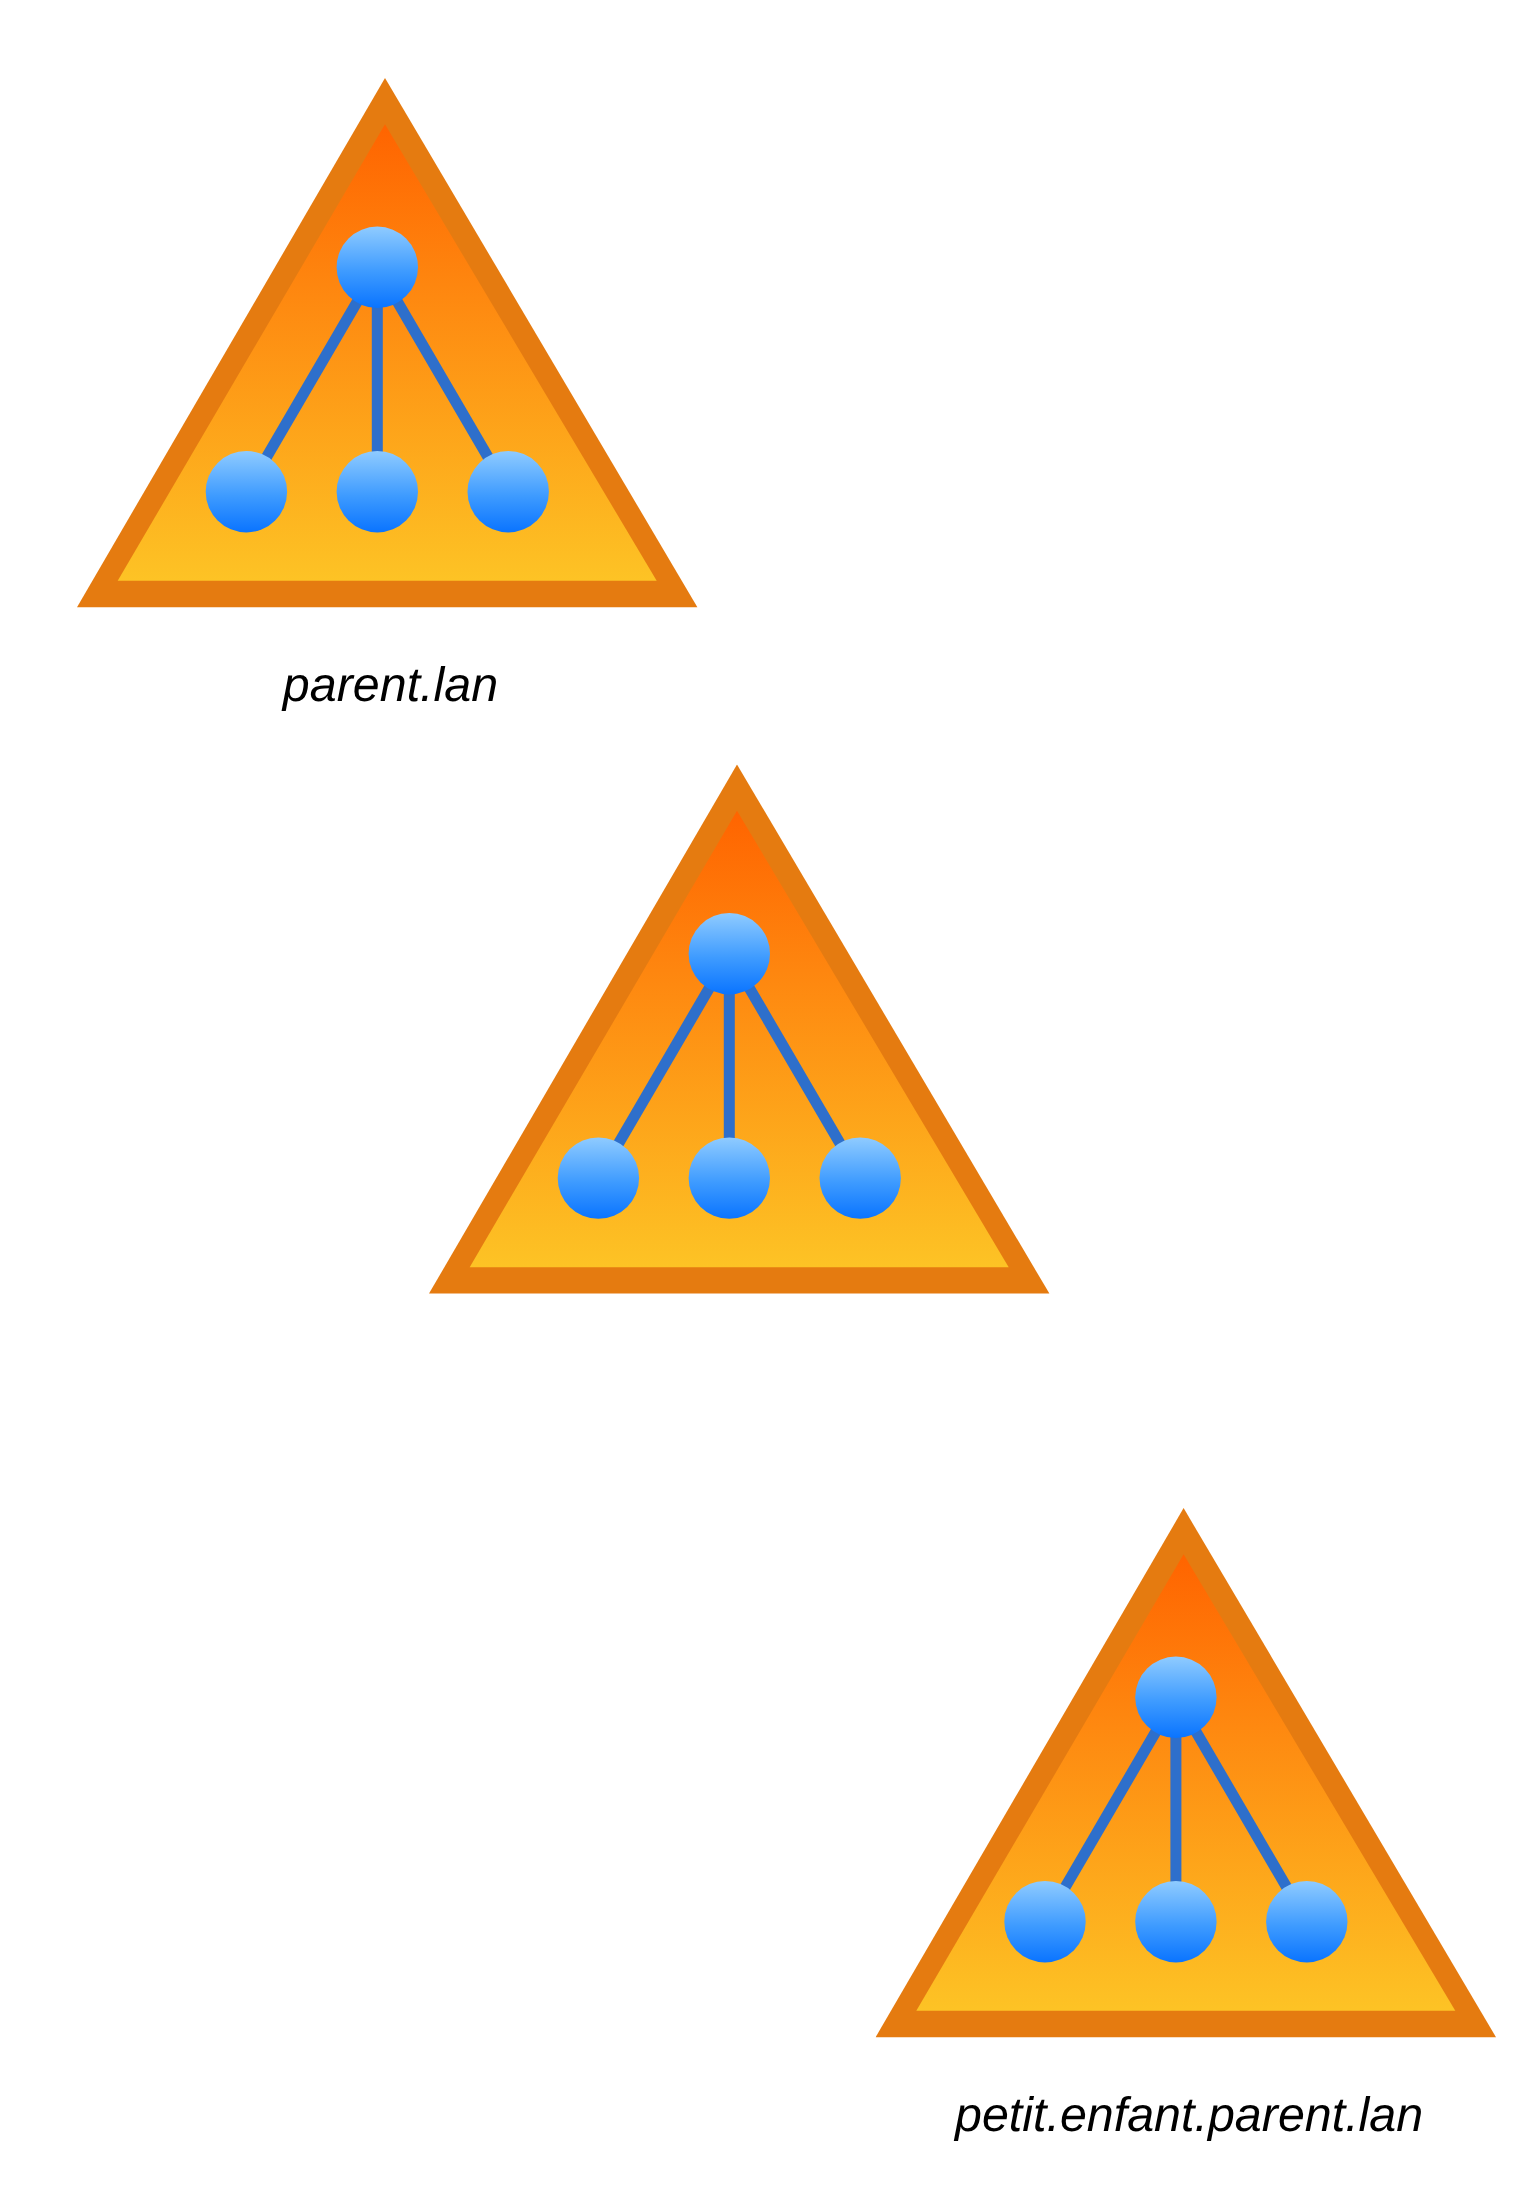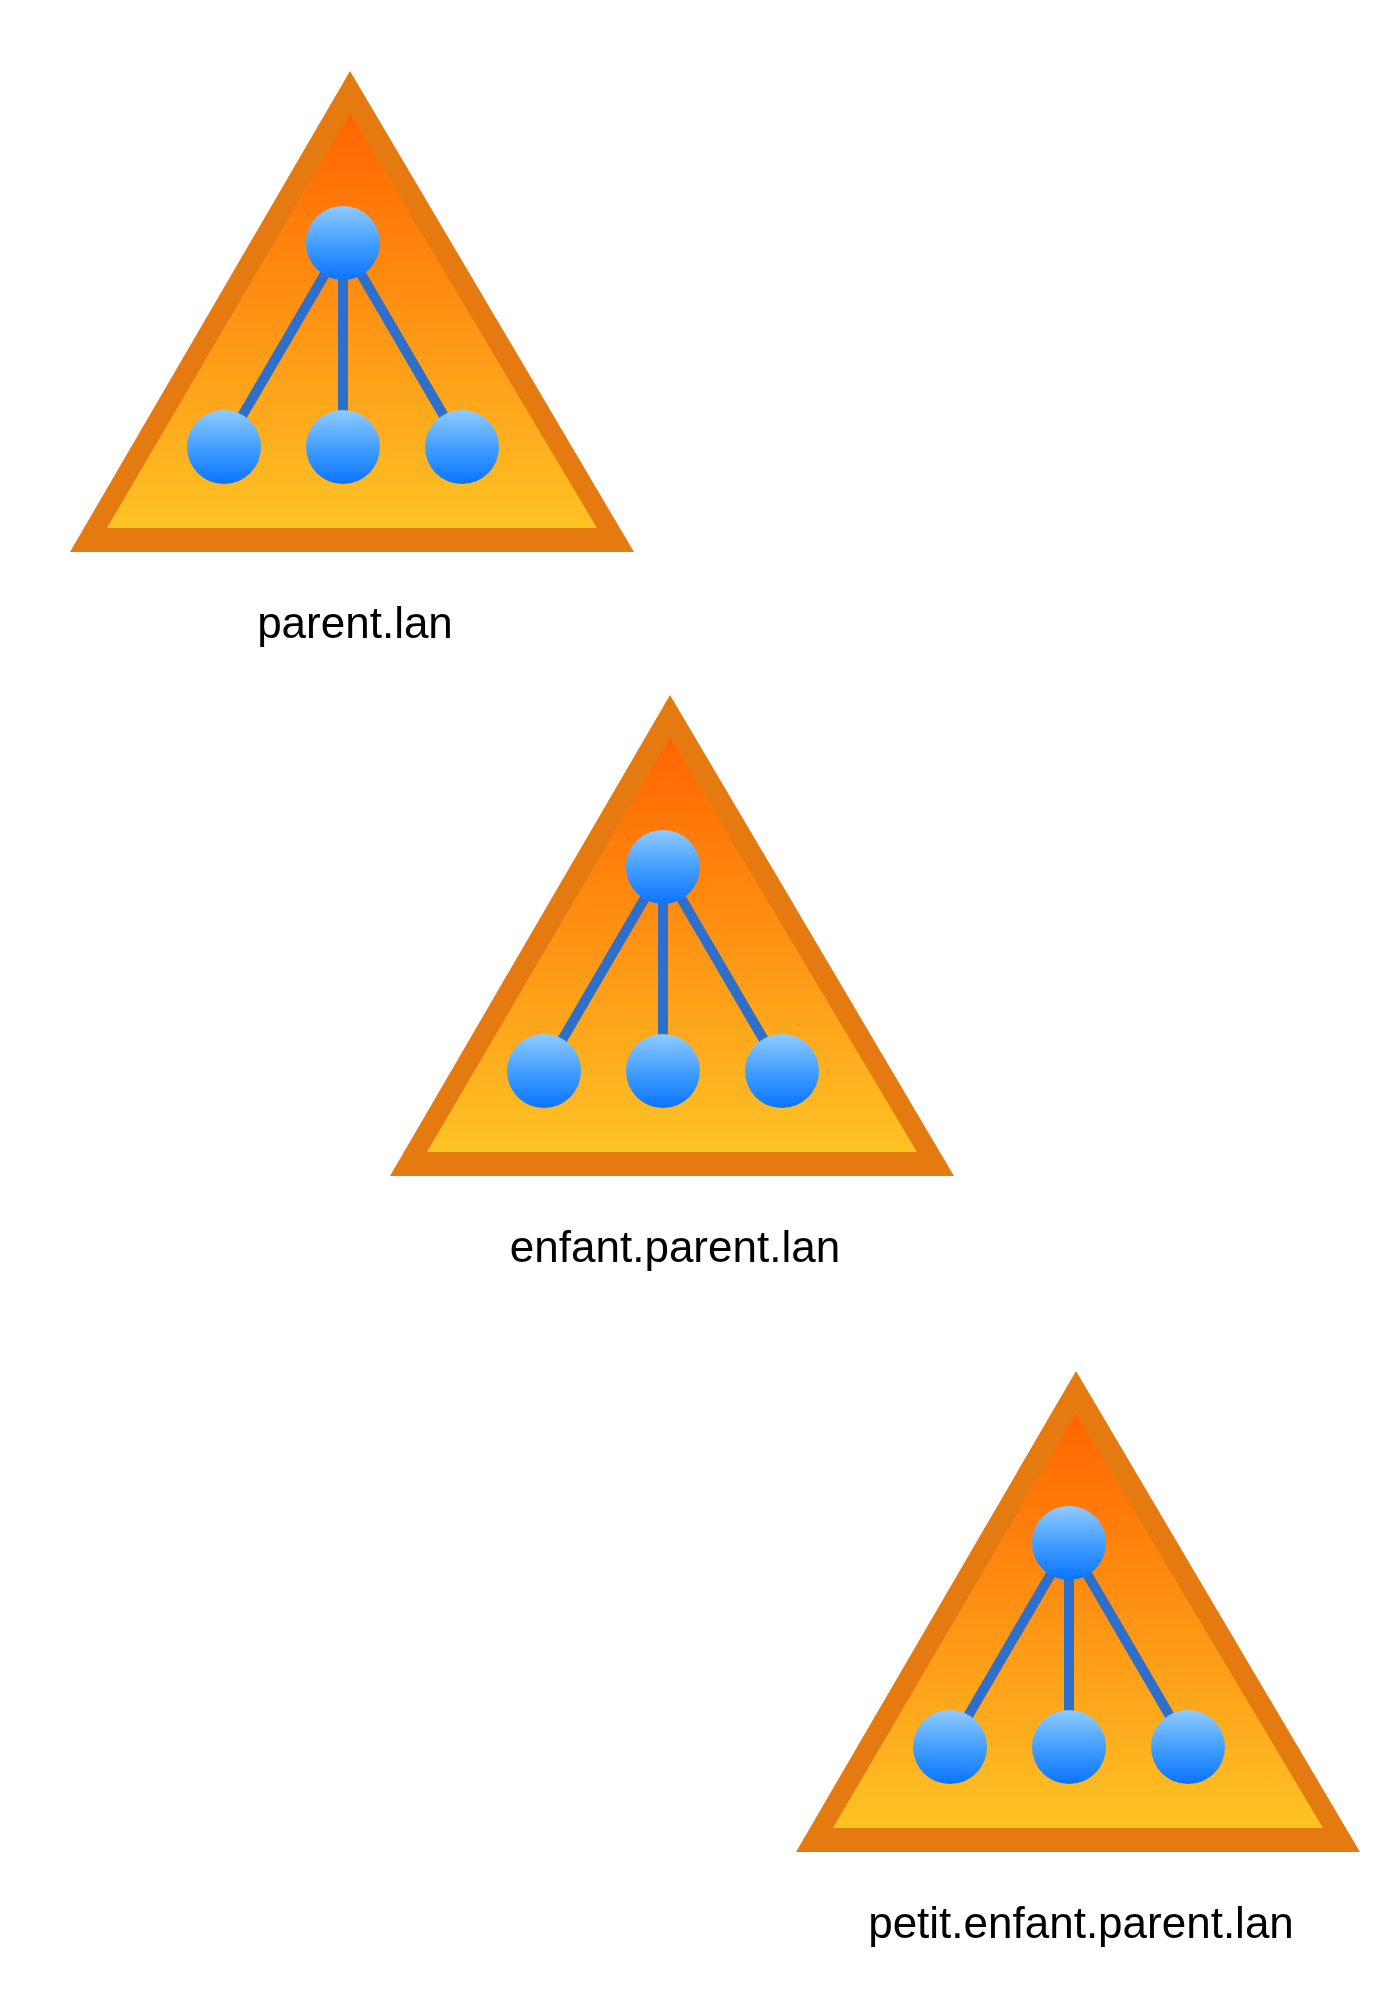--- a/index.html
+++ b/index.html
@@ -11,20 +11,21 @@
       width: 1400px;
       height: 2000px;
       position: relative;
       overflow: hidden;
       font-family: "Liberation Sans", sans-serif;
     }
     .domain-node {
       position: absolute;
       width: 570px;
       height: 620px;
+      font-style: italic;
     }
     .domain-node svg {
       position: absolute;
       left: 0;
       top: 0;
       width: 570px;
       height: 490px;
     }
     .domain-label {
       position: absolute;
@@ -71,21 +72,20 @@
   <svg viewBox="0 0 570 490">
     <use href="#domainIcon"></use>
   </svg>
   <div class="domain-label">parent.lan</div>
 </div>
 
 <div class="domain-node" style="left:390px; top:695px;">
   <svg viewBox="0 0 570 490">
     <use href="#domainIcon"></use>
   </svg>
-  <div class="domain-label">enfant.parent.lan</div>
 </div>
 
 <div class="domain-node" style="left:796px; top:1371px;">
   <svg viewBox="0 0 570 490">
     <use href="#domainIcon"></use>
   </svg>
   <div class="domain-label">petit.enfant.parent.lan</div>
 </div>
 
 </body></html>

